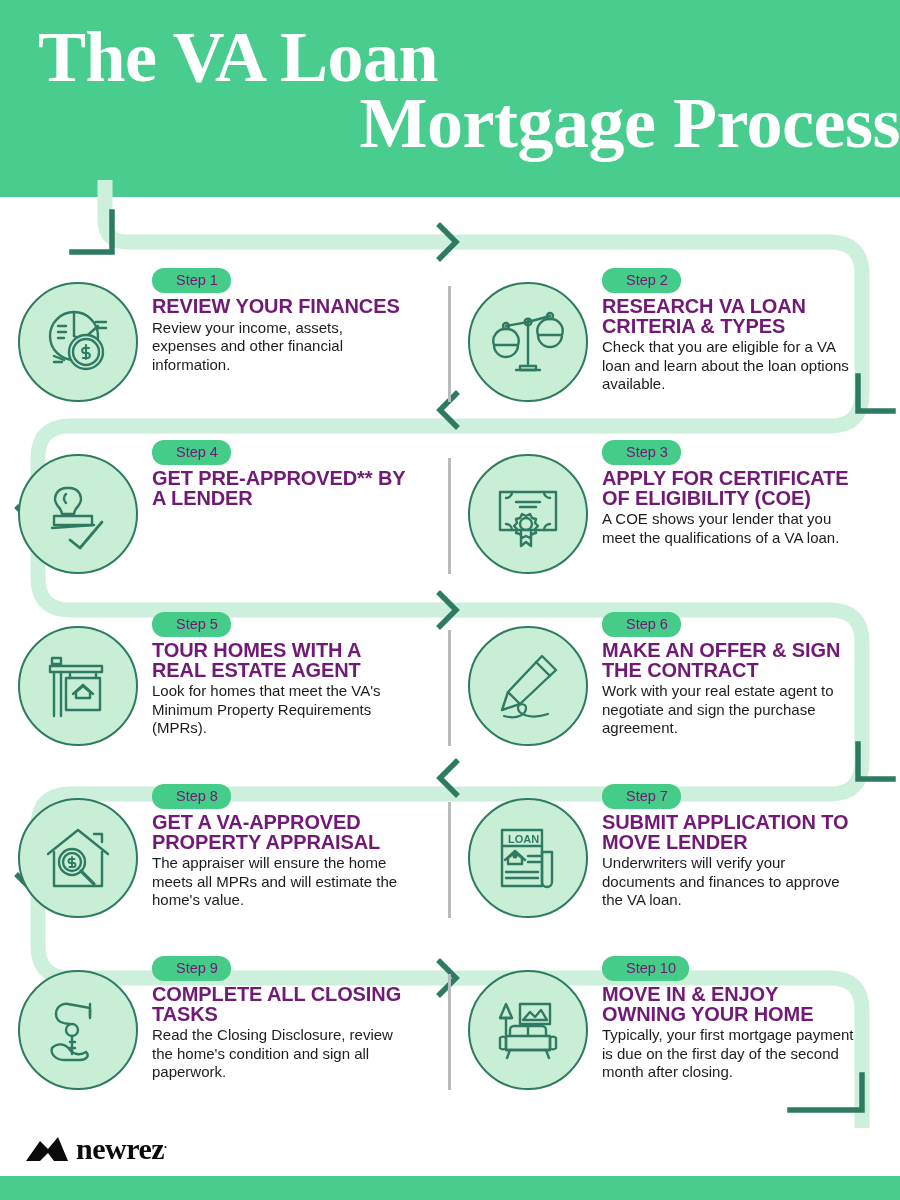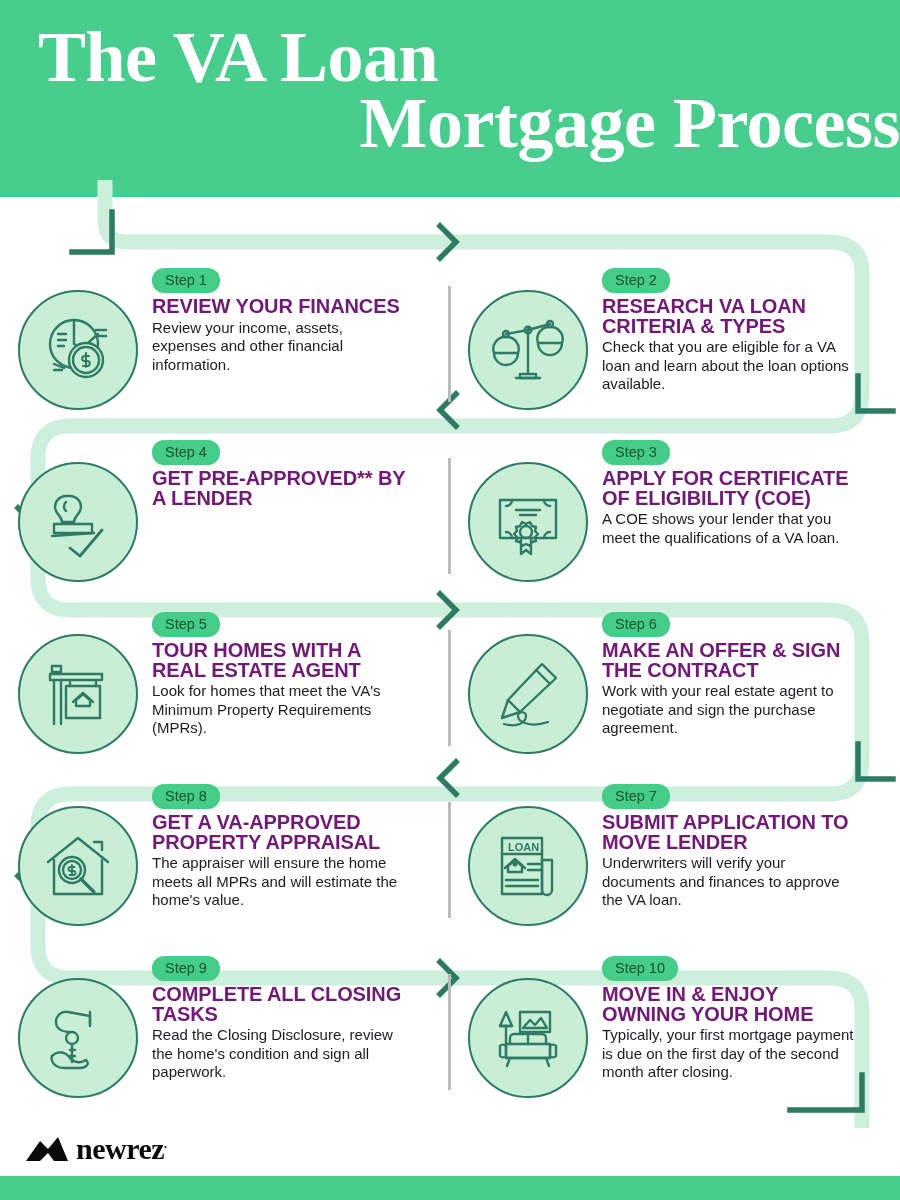--- a/index.html
+++ b/index.html
@@ -66,35 +66,35 @@
   .iconwrap {
     width: 116px;
     height: 116px;
     flex: 0 0 116px;
     border-radius: 50%;
     background: #c8eed6;
     border: 2px solid #2f7a63;
     display: flex;
     align-items: center;
     justify-content: center;
-    margin-top: 28px;
+    margin-top: 20px;
   }
   .iconwrap svg { display:block; }
   .content {
     padding-left: 14px;
     padding-top: 6px;
     width: 258px;
   }
   .badge {
     display: inline-block;
     background: #44cc88;
-    color: #14532d;
+    color: #701a75;
     font-size: 14.5px;
     line-height: 22px;
-    padding: 1px 13px 2px 13px;
+    padding: 1px 13px 2px 24px;
     border-radius: 12px;
     font-weight: normal;
   }
   .title {
     font-size: 20px;
     line-height: 19.5px;
     font-weight: bold;
     color: #701a75;
     margin: 4px 0 2px 0;
     letter-spacing: -0.1px;

